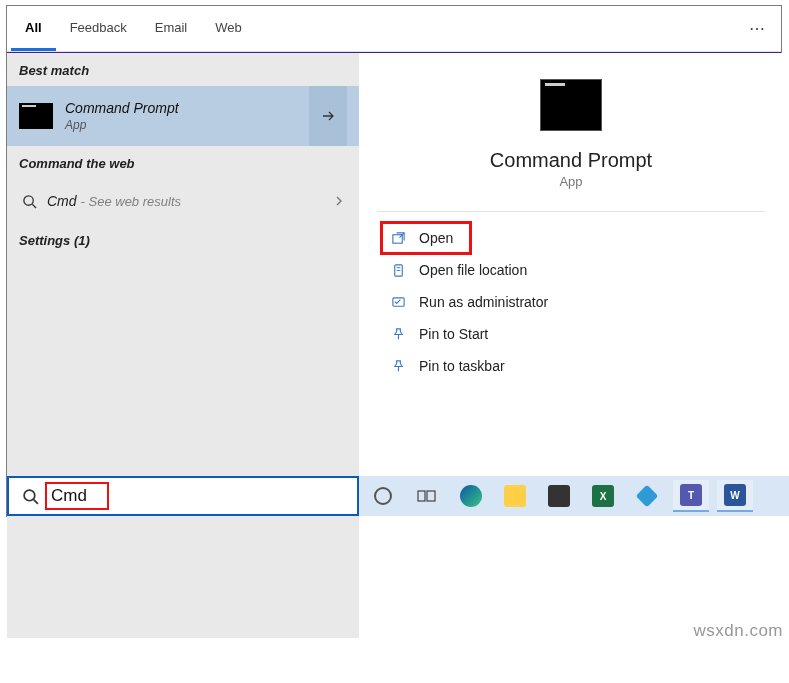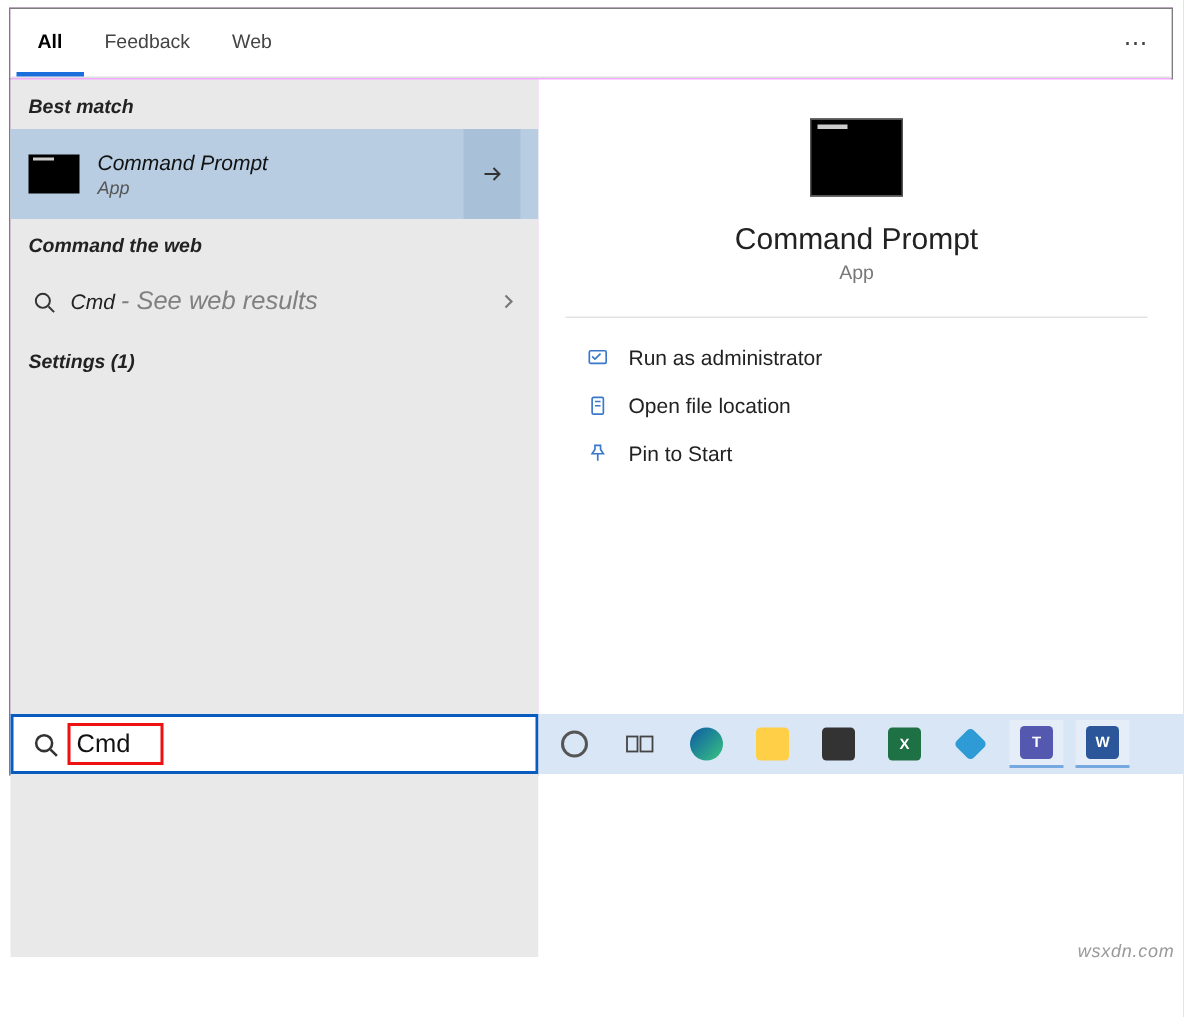--- a/index.html
+++ b/index.html
@@ -1,18 +1,18 @@
 <!DOCTYPE html>
 <html><head>
 <meta charset="utf-8">
 <style>
   * { margin:0; padding:0; box-sizing:border-box; font-family:"Segoe UI", Arial, sans-serif; }
   body { width:789px; height:683px; background:#fff; position:relative; overflow:hidden; }
 
-  .panel { position:absolute; left:6px; top:5px; width:776px; height:512px; border:1px solid #7c7c7c; background:#f0abfc; }
+  .panel { position:absolute; left:6px; top:5px; width:776px; height:512px; border:1px solid #7c7c7c; background:#4c1d95; }
 
   
   .tabs { height:46px; background:#fff; border-bottom:1px solid #e0e0e0; display:flex; align-items:stretch; padding:0 4px; }
   .tab { display:flex; align-items:center; padding:0 14px; font-size:13px; color:#444; cursor:pointer; border-bottom:3px solid transparent; }
   .tab.active { color:#000; border-bottom:3px solid #1a6fdc; font-weight:600; }
   .spacer { flex:1; }
   .feedback { display:flex; align-items:center; padding:0 14px; font-size:13px; color:#444; cursor:pointer; }
   .more { display:flex; align-items:center; padding:0 12px; font-size:16px; color:#444; cursor:pointer; }
 
   
@@ -21,21 +21,21 @@
   .best-match { display:flex; align-items:center; height:60px; background:#b8cde2; padding:0 12px; cursor:pointer; }
   .bm-icon { width:34px; height:26px; background:#000; margin-right:12px; position:relative; }
   .bm-icon::after { content:""; position:absolute; top:2px; left:3px; width:14px; height:2px; background:#ccc; }
   .bm-text .t1 { font-size:14px; color:#111; }
   .bm-text .t2 { font-size:12px; color:#555; margin-top:2px; }
   .bm-arrow-wrap { margin-left:auto; width:38px; height:60px; background:#a9c1d8; display:flex; align-items:center; justify-content:center; }
 
   .web-row { display:flex; align-items:center; height:44px; padding:0 14px; cursor:pointer; }
   .web-row .search-ic { width:16px; height:16px; margin-right:10px; display:flex; align-items:center; justify-content:center; }
   .web-row .qtext { font-size:14px; color:#222; }
-  .web-row .qhint { font-size:17px; color:#808080; margin-left:4px; }
+  .web-row .qhint { font-size:13px; color:#808080; margin-left:4px; }
   .web-row .chev { margin-left:auto; color:#777; }
 
   
   .right { position:absolute; left:352px; top:47px; width:424px; height:585px; background:#fff; }
   .app-hero { text-align:center; padding-top:26px; }
   .app-ico-big { width:62px; height:52px; background:#000; margin:0 auto; border:1px solid #555; position:relative; }
   .app-ico-big::after { content:""; position:absolute; top:3px; left:4px; width:20px; height:3px; background:#ccc; }
   .app-title { font-size:20px; color:#222; margin-top:18px; font-weight:400; }
   .app-sub { font-size:13px; color:#777; margin-top:2px; }
   .sep { height:1px; background:#e3e3e3; margin:22px 18px 4px; }
@@ -49,32 +49,33 @@
   .searchbar { position:absolute; left:0; bottom:0; width:352px; height:40px; background:#fff; border:2px solid #0a5bbf; display:flex; align-items:center; padding:0 6px; }
   .searchbar .search-ic { width:18px; height:18px; margin:0 6px; display:flex; align-items:center; justify-content:center; color:#333; }
   .searchbar .input-wrap { flex:0 0 64px; height:28px; border:2px solid #e11; margin-left:0; display:flex; align-items:center; padding:0 4px; }
   .searchbar input { border:none; outline:none; font-size:17px; color:#111; width:48px; background:transparent; }
 
   .taskbar { position:absolute; left:352px; bottom:0; width:431px; height:40px; background:#d8e6f5; display:flex; align-items:center; padding:0 6px; gap:8px; }
   .tb-item { width:36px; height:32px; display:flex; align-items:center; justify-content:center; cursor:pointer; }
   .tb-item.active { border-bottom:2px solid #76a9e0; background:rgba(255,255,255,.3); }
   .sq { width:22px; height:22px; border-radius:3px; display:inline-flex; align-items:center; justify-content:center; font-size:10px; font-weight:700; color:#fff; }
 
-  .watermark { position:absolute; right:6px; bottom:42px; font-size:12px; color:#999; letter-spacing:0.5px;font-style:italic; }
+  .watermark { position:absolute; right:6px; bottom:42px; font-size:17px; color:#999; letter-spacing:0.5px; }
 
   svg { display:block; }
 </style>
 </head>
 <body>
 
 <div class="panel">
 
   <div class="tabs">
     <div class="tab active">All</div>
     <div class="tab">Feedback</div>
+    <div class="tab">Email</div>
     <div class="tab">Web</div>
     <div class="spacer"></div>
     <div class="more">⋯</div>
   </div>
 
   <div class="left">
     <div class="section-label">Best match</div>
     <div class="best-match">
       <div class="bm-icon"></div>
       <div class="bm-text">
@@ -109,46 +110,64 @@
   </div>
 
   <div class="right">
     <div class="app-hero">
       <div class="app-ico-big"></div>
       <div class="app-title">Command Prompt</div>
       <div class="app-sub">App</div>
     </div>
     <div class="sep"></div>
     <div class="actions">
-      <div class="action">
-        <span class="aicon">
-          <svg width="15" height="15" viewBox="0 0 16 16">
-              <rect x="2" y="3" width="12" height="9" rx="1" fill="none" stroke="#3b78c9" stroke-width="1.2"></rect>
-              <path d="M4 7 L6 9 L10 5" fill="none" stroke="#3b78c9" stroke-width="1.2"></path>
-            </svg>
-        </span>
-        <span>Run as administrator</span>
+      <div class="action highlight">
+        <span class="aicon">
+          <svg width="15" height="15" viewBox="0 0 16 16">
+              <rect x="2" y="4" width="10" height="9" fill="none" stroke="#3b78c9" stroke-width="1.2"></rect>
+              <path d="M6 2 H14 V10" fill="none" stroke="#3b78c9" stroke-width="1.2"></path>
+              <path d="M14 2 L9 7" stroke="#3b78c9" stroke-width="1.2"></path>
+            </svg>
+        </span>
+        <span>Open</span>
       </div>
       <div class="action">
         <span class="aicon">
           <svg width="15" height="15" viewBox="0 0 16 16">
               <rect x="4" y="2" width="8" height="12" rx="1" fill="none" stroke="#3b78c9" stroke-width="1.2"></rect>
               <line x1="6" y1="5" x2="10" y2="5" stroke="#3b78c9"></line>
               <line x1="6" y1="8" x2="10" y2="8" stroke="#3b78c9"></line>
             </svg>
         </span>
         <span>Open file location</span>
       </div>
       <div class="action">
         <span class="aicon">
           <svg width="15" height="15" viewBox="0 0 16 16">
+              <rect x="2" y="3" width="12" height="9" rx="1" fill="none" stroke="#3b78c9" stroke-width="1.2"></rect>
+              <path d="M4 7 L6 9 L10 5" fill="none" stroke="#3b78c9" stroke-width="1.2"></path>
+            </svg>
+        </span>
+        <span>Run as administrator</span>
+      </div>
+      <div class="action">
+        <span class="aicon">
+          <svg width="15" height="15" viewBox="0 0 16 16">
               <path d="M6 2 H10 V5 L12 8 H4 L6 5 Z M8 8 V13" fill="none" stroke="#3b78c9" stroke-width="1.2"></path>
             </svg>
         </span>
         <span>Pin to Start</span>
+      </div>
+      <div class="action">
+        <span class="aicon">
+          <svg width="15" height="15" viewBox="0 0 16 16">
+              <path d="M6 2 H10 V5 L12 8 H4 L6 5 Z M8 8 V13" fill="none" stroke="#3b78c9" stroke-width="1.2"></path>
+            </svg>
+        </span>
+        <span>Pin to taskbar</span>
       </div>
     </div>
   </div>
 
   <div class="searchbar">
     <span class="search-ic">
       <svg width="17" height="17" viewBox="0 0 16 16">
           <circle cx="7" cy="7" r="5" fill="none" stroke="#333" stroke-width="1.6"></circle>
           <line x1="11" y1="11" x2="15" y2="15" stroke="#333" stroke-width="1.6"></line>
         </svg>

